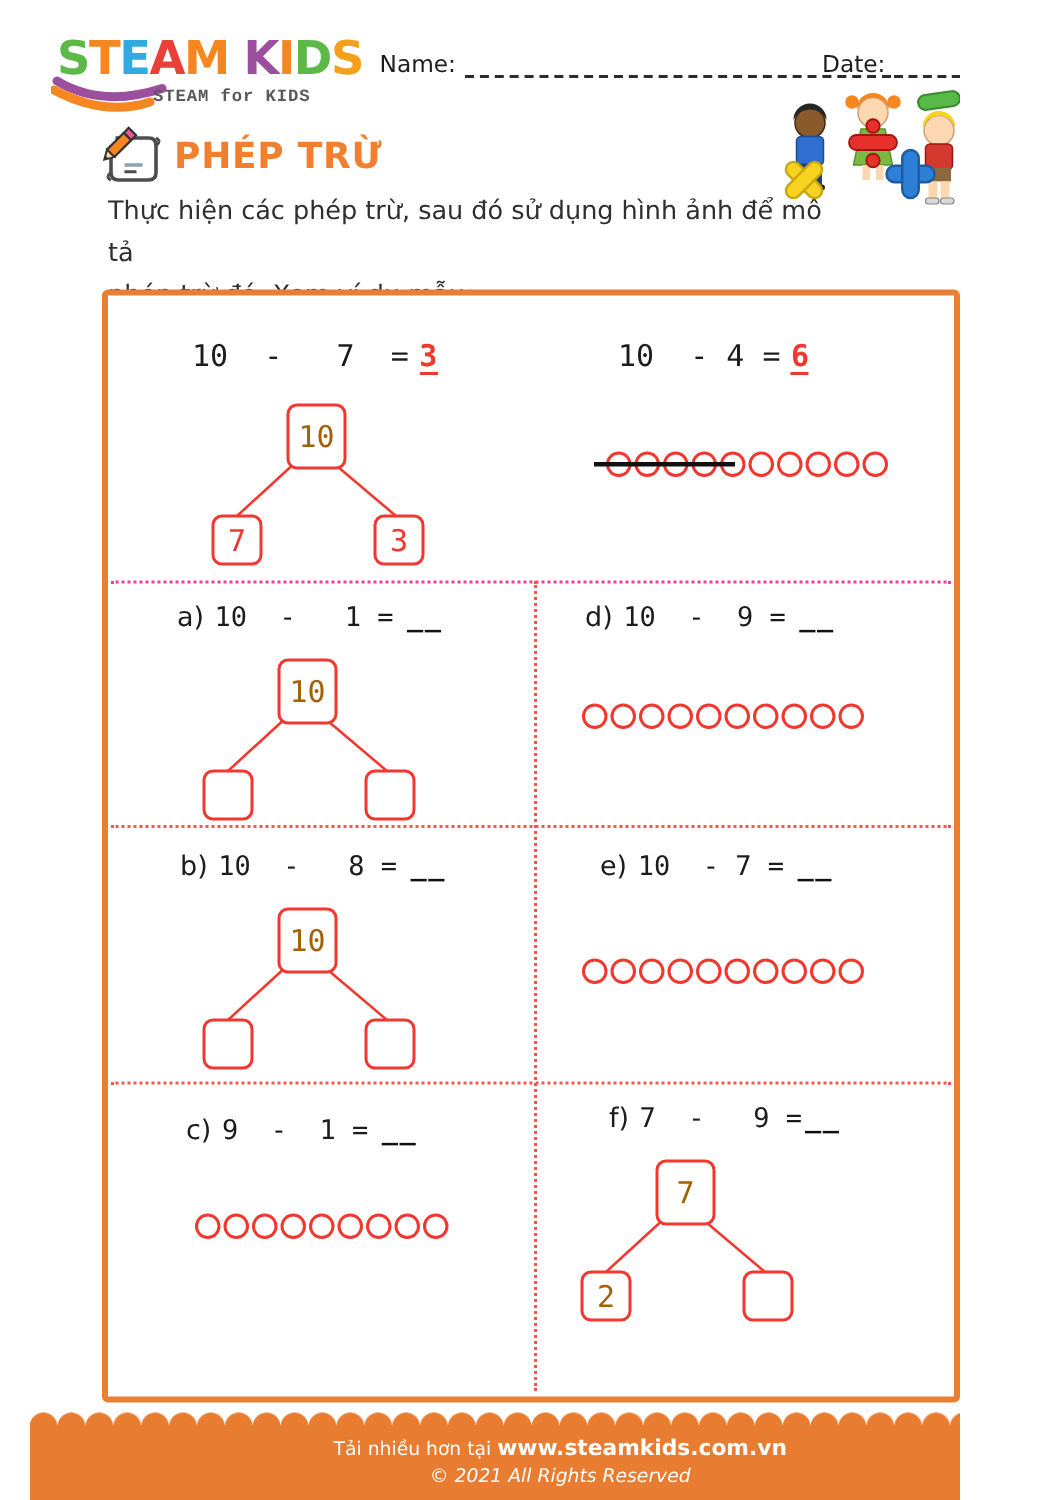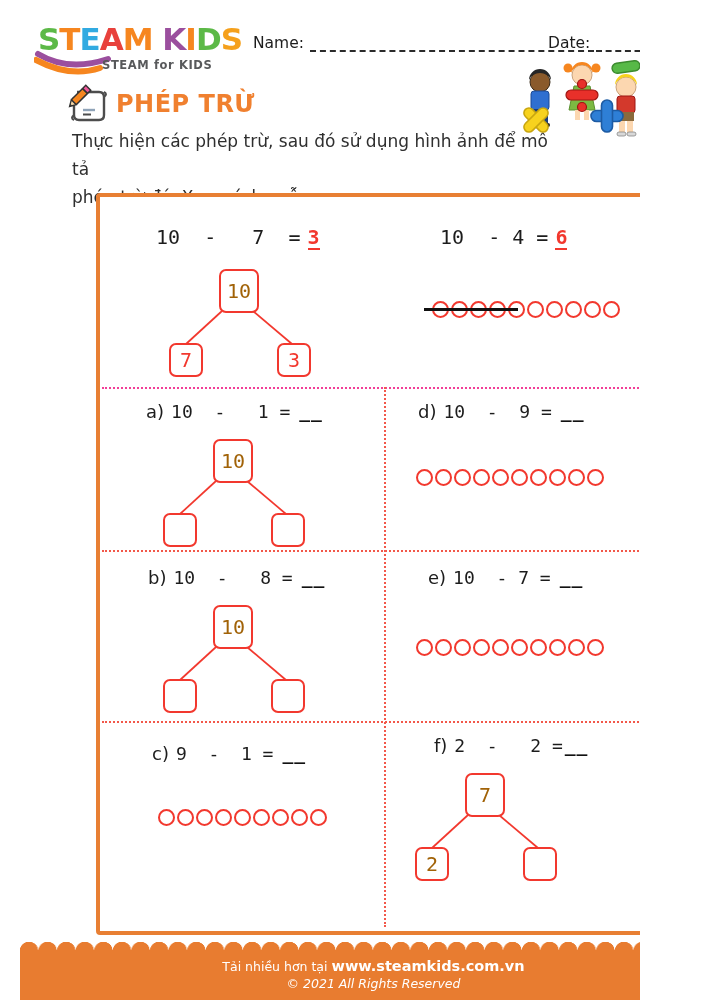--- a/index.html
+++ b/index.html
@@ -5,39 +5,39 @@
   html,body{margin:0;padding:0;background:#fff;}
   .page{position:relative;width:640px;height:1000px;background:#ffffff;overflow:hidden;
         font-family:"DejaVu Sans",sans-serif;}
 
   
   .logo{position:absolute;left:38px;top:24px;width:215px;height:56px;}
   .logo-word{position:relative;font-size:31px;font-weight:bold;letter-spacing:-1px;line-height:1;
              font-family:"DejaVu Sans",sans-serif;white-space:pre;}
   .swoosh{position:absolute;left:-4px;top:26px;}
   .tagline{position:absolute;left:64px;top:34px;font-size:11.5px;font-weight:bold;color:#58595B;
-           letter-spacing:0.6px;}
+           letter-spacing:0.6px;font-family:Liberation Mono, monospace;}
   .field{position:absolute;display:flex;align-items:flex-end;font-size:15.5px;color:#1d1d1d;}
   .field-name{left:253px;top:34px;}
   .field-date{left:548px;top:34px;}
   .dashline{border-bottom:2px dashed #2b2b2b;height:13px;margin-left:6px;display:inline-block;}
   .dash-name{width:284px;}
   .dash-date{width:112px;}
 
   
   .title-icon{position:absolute;left:64px;top:84px;}
   .page-title{position:absolute;left:116px;top:90px;font-size:24px;font-weight:bold;color:#F0802F;
               letter-spacing:0.5px;}
   .instructions{position:absolute;left:72px;top:127px;width:480px;font-size:17px;color:#2f2f2f;
                 line-height:1.65;}
   .kids-art{position:absolute;left:506px;top:58px;}
 
   
   .frame{position:absolute;left:68px;top:193px;width:564px;height:734px;
-         border:4px solid #E87F33;border-radius:4px;background:#fff;margin-left:28px;}
+         border:4px solid #E87F33;border-radius:4px;background:#fff;}
   .hdiv{position:absolute;left:2px;right:2px;height:0;border-top:2px dotted #F2584A;}
   .hdiv.pink{border-top-color:#F23E97;}
   .vdiv{position:absolute;width:0;border-left:2px dotted #F2584A;}
 
   
   .eq{position:absolute;font-family:"DejaVu Sans Mono",monospace;font-size:18px;color:#1c1c1c;
       white-space:pre;display:flex;align-items:baseline;}
   .eq.big{font-size:20px;}
   .eq .lbl{font-family:"DejaVu Sans",sans-serif;margin-right:7px;}
   .answer{color:#F2382E;font-weight:bold;font-size:20px;line-height:1.05;
@@ -282,21 +282,21 @@
         <span class="wcircle"></span>
         <span class="wcircle"></span>
         <span class="wcircle"></span>
         <span class="wcircle"></span>
         <span class="wcircle"></span>
         <span class="wcircle"></span>
       </div>
 
     <div class="eq" style="left:334px;top:538px;">
       <span class="lbl">f)</span>
-      <span>2  -   2 =</span>
+      <span>7  -   9 =</span>
       <span class="blank" style="margin-left:2px;">__</span>
     </div>
     <div class="tree" style="left:310px;top:576px;">
       <svg width="150" height="110">
           <line x1="58" y1="42" x2="22" y2="75" stroke="#F2382E" stroke-width="1.7"></line>
           <line x1="89" y1="42" x2="128" y2="75" stroke="#F2382E" stroke-width="1.7"></line>
         </svg>
       <div class="tbox top">7</div>
       <div class="tbox bl">2</div>
       <div class="tbox br"></div>

